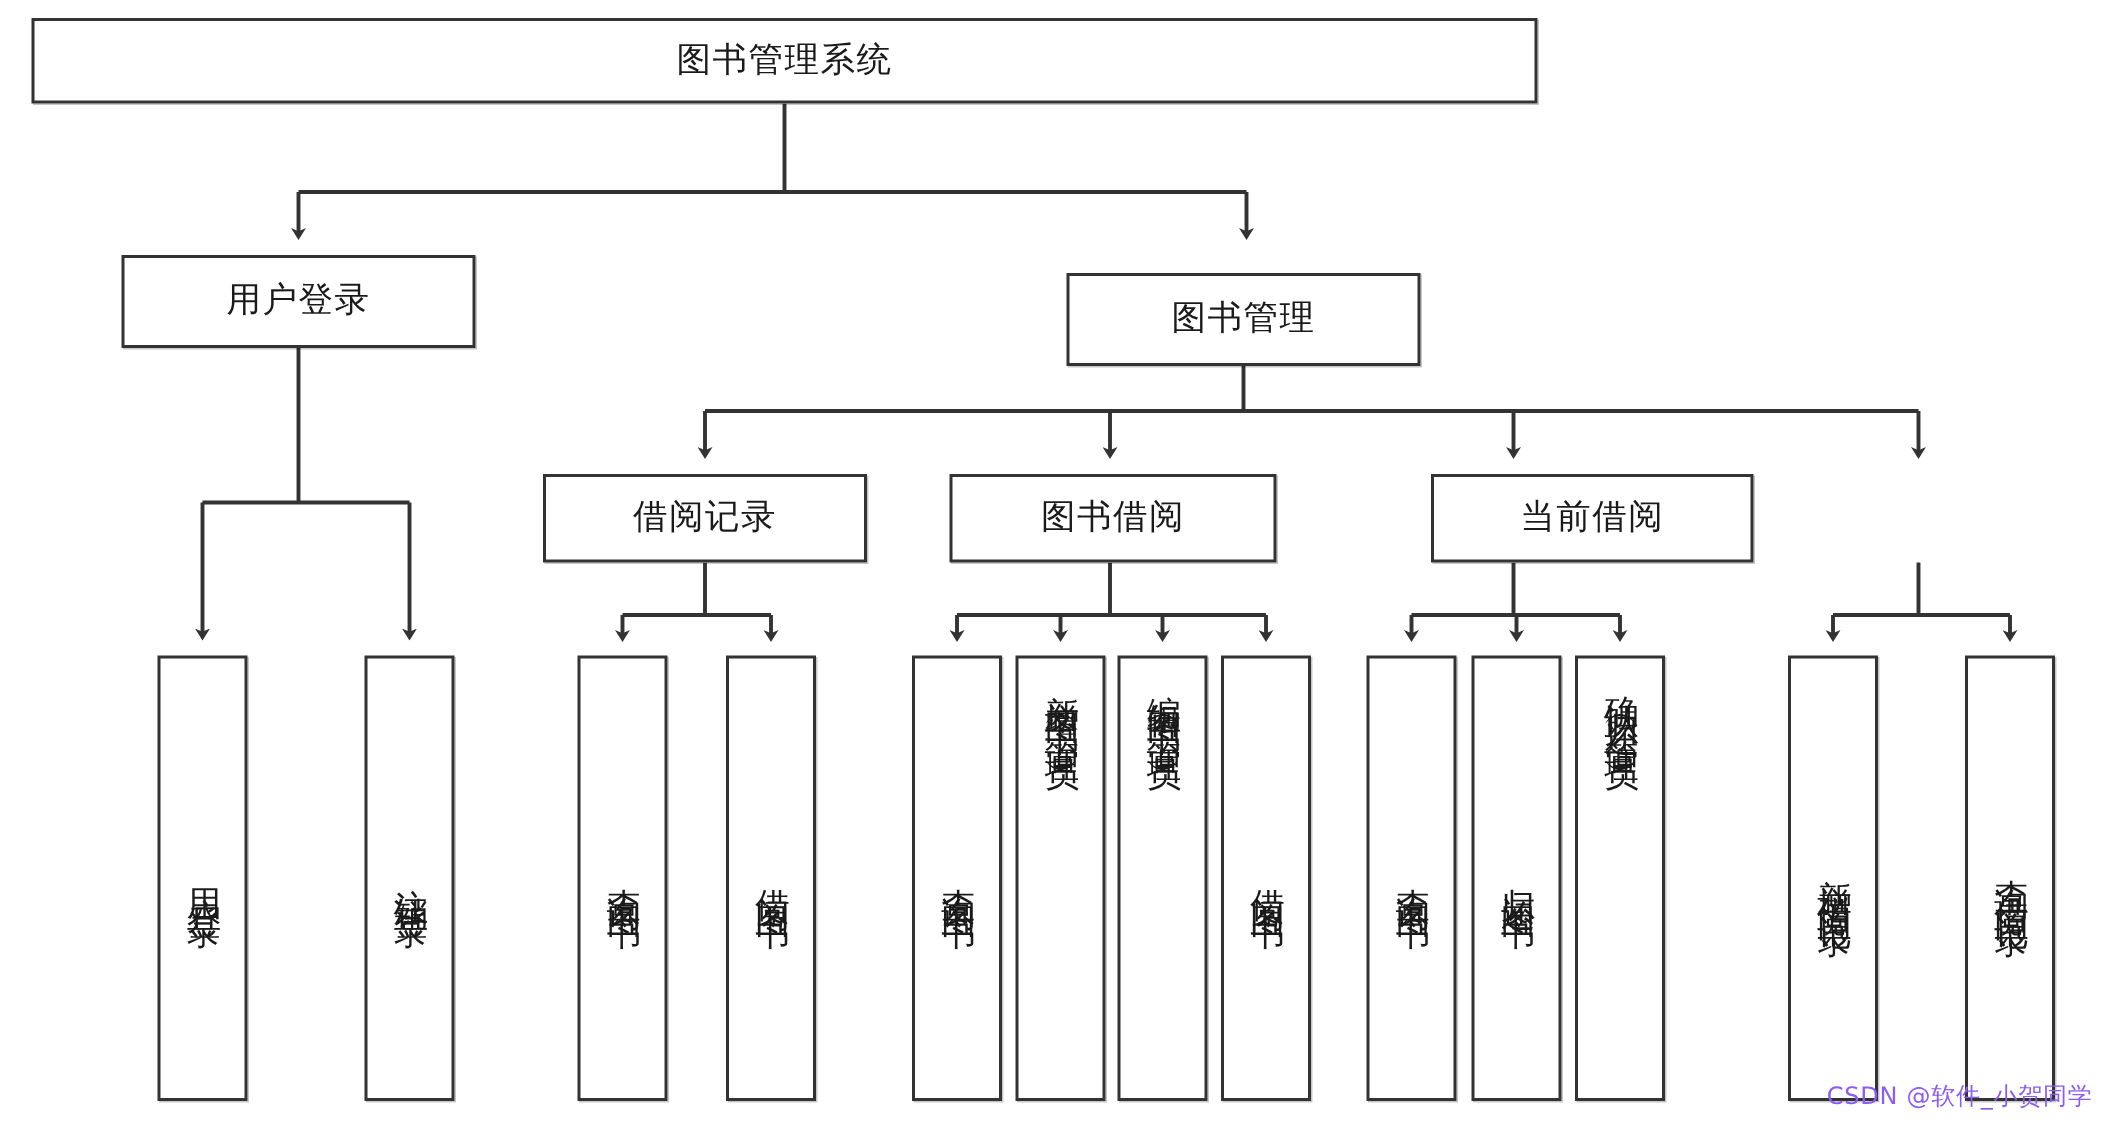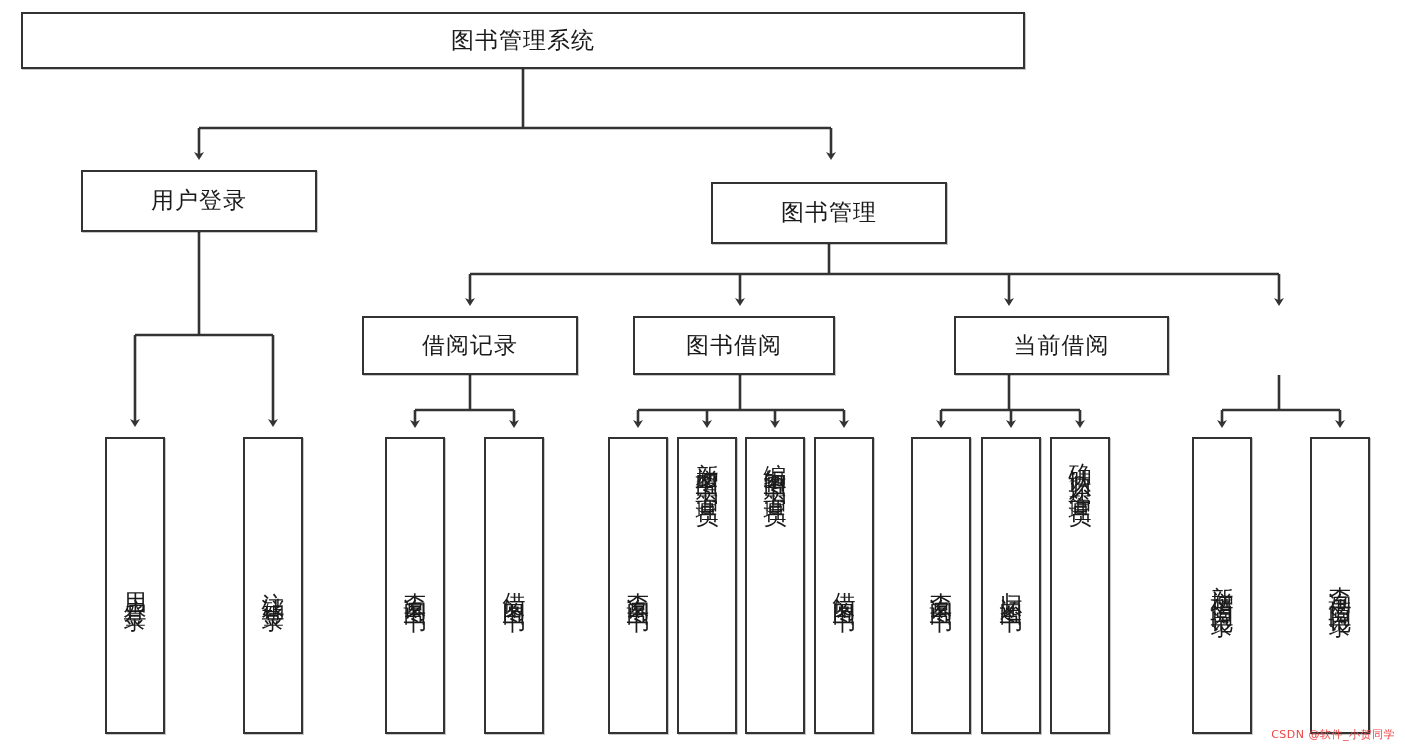--- a/index.html
+++ b/index.html
@@ -59,22 +59,22 @@
     padding-top: 6px;
   }
   .node.vertical.center-v {
     align-items: center;
     padding-top: 0;
   }
   .watermark {
     position: absolute;
     right: 10px;
     bottom: 5px;
-    font-size: 11px;
-    color: #ef4444;
+    font-size: 16px;
+    color: #8b5cf6;
     letter-spacing: 0.5px;
     z-index: 3;
     white-space: nowrap;
   }
 </style>
 </head>
 <body>
 
 <div id="stage">
 
@@ -135,21 +135,21 @@
   <div class="node" style="left:81px; top:170px; width:236px; height:62px;">
     <span class="label">用户登录</span>
   </div>
   <div class="node" style="left:711px; top:182px; width:236px; height:62px;">
     <span class="label">图书管理</span>
   </div>
 
   <div class="node" style="left:362px; top:316px; width:216px; height:59px;">
     <span class="label">借阅记录</span>
   </div>
-  <div class="node" style="left:633px; top:316px; width:202px; height:59px;">
+  <div class="node" style="left:633px; top:316px; width:218px; height:59px;">
     <span class="label">图书借阅</span>
   </div>
   <div class="node" style="left:954px; top:316px; width:215px; height:59px;">
     <span class="label">当前借阅</span>
   </div>
 
   <div class="node vertical center-v" style="left:105px; top:437px; width:60px; height:297px;">
     <span class="label">用户登录</span>
   </div>
   <div class="node vertical center-v" style="left:243px; top:437px; width:60px; height:297px;">

